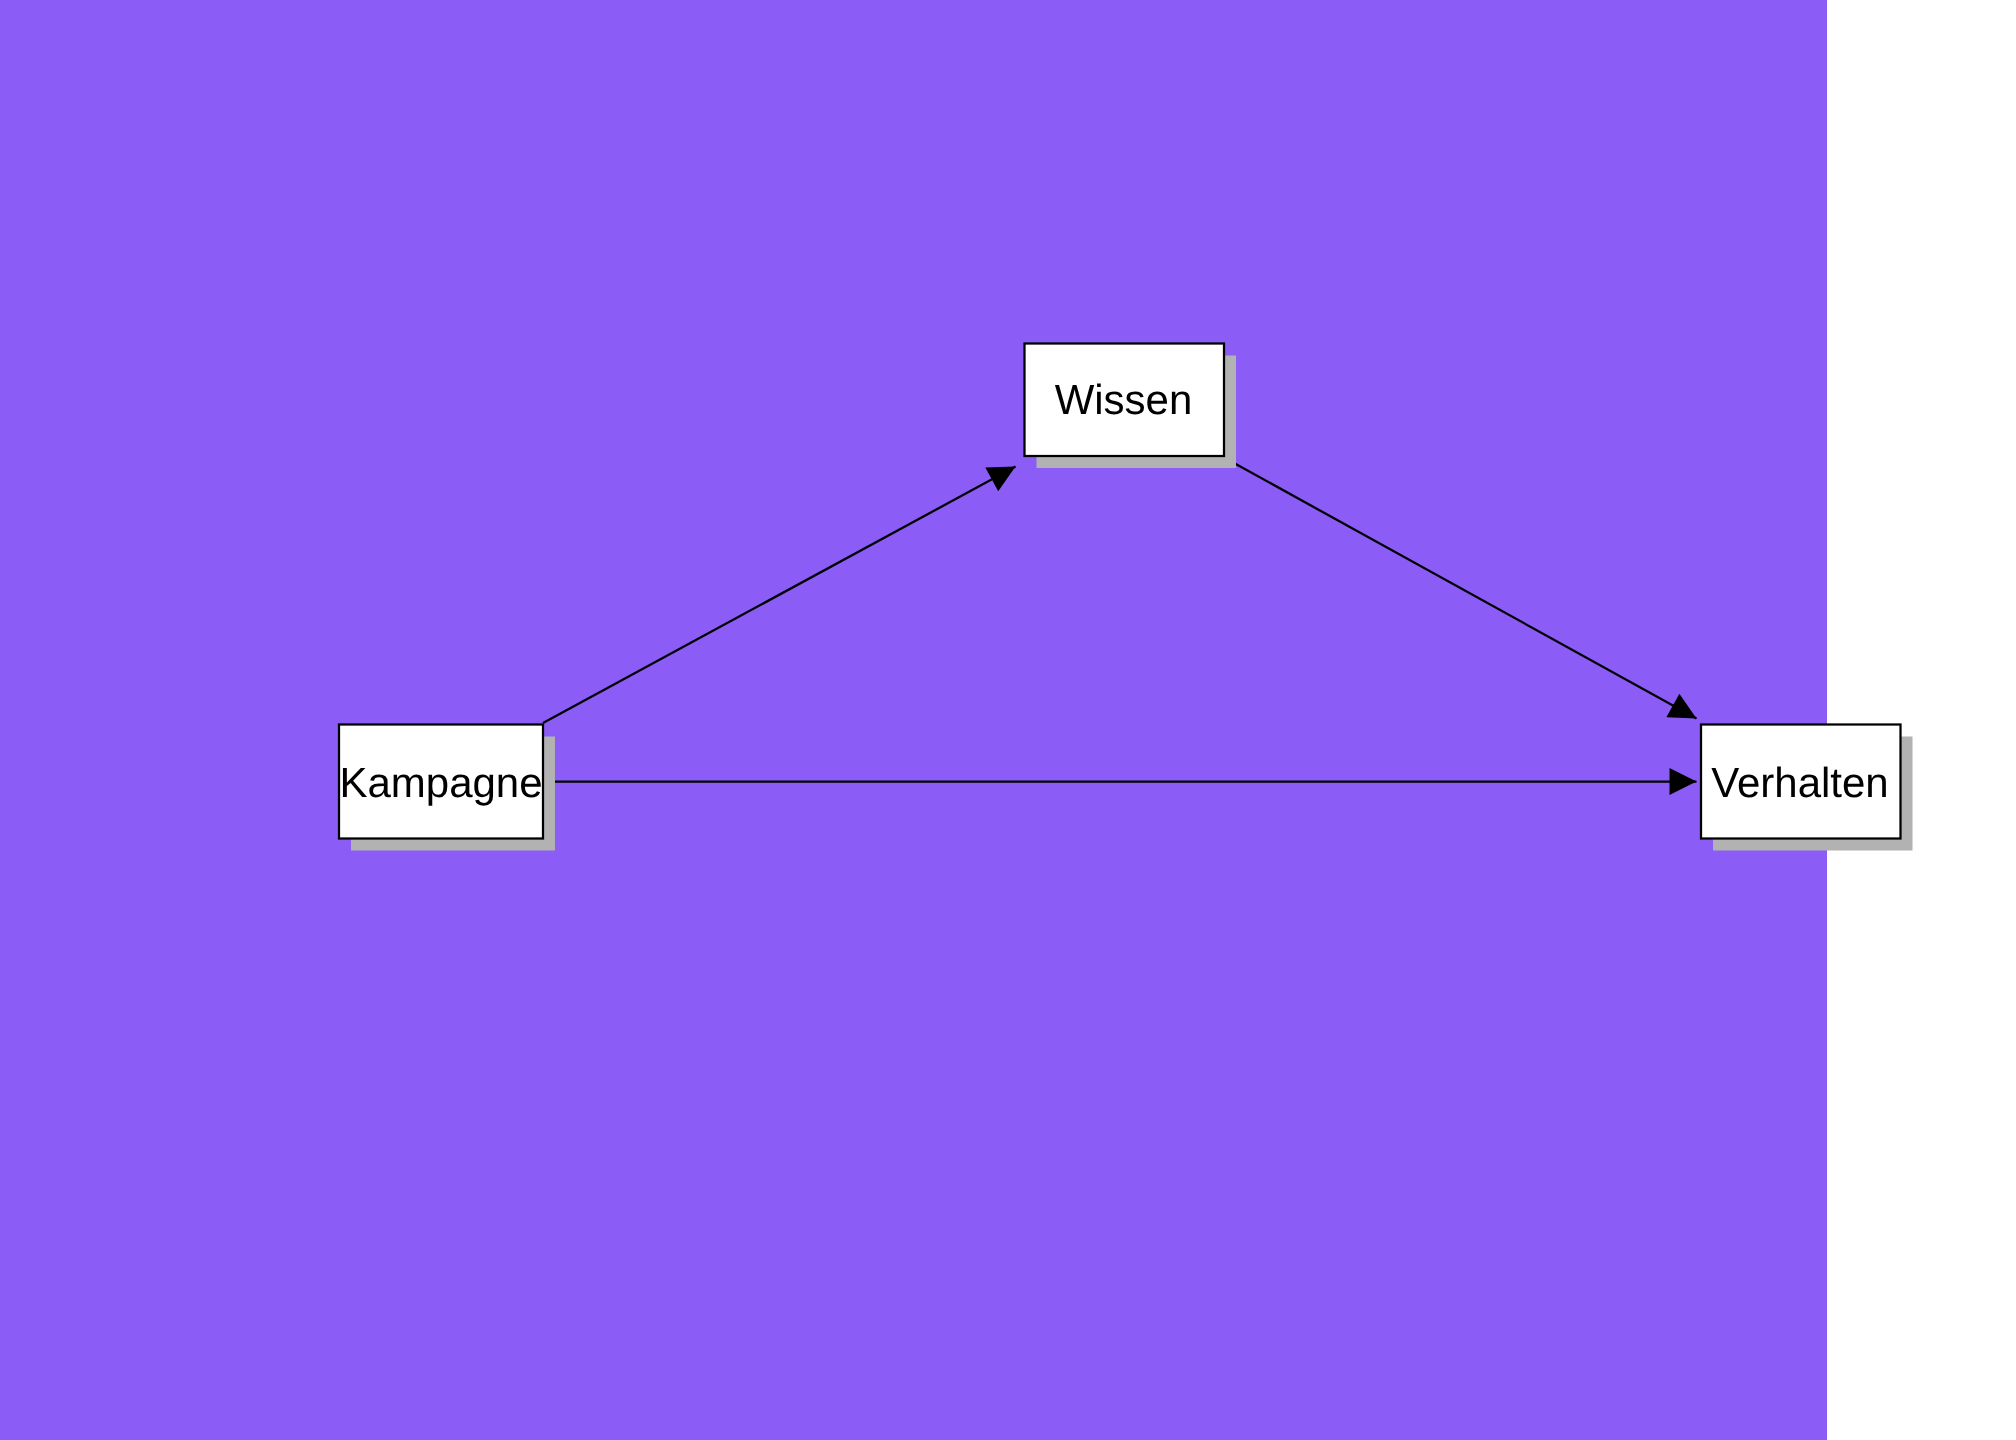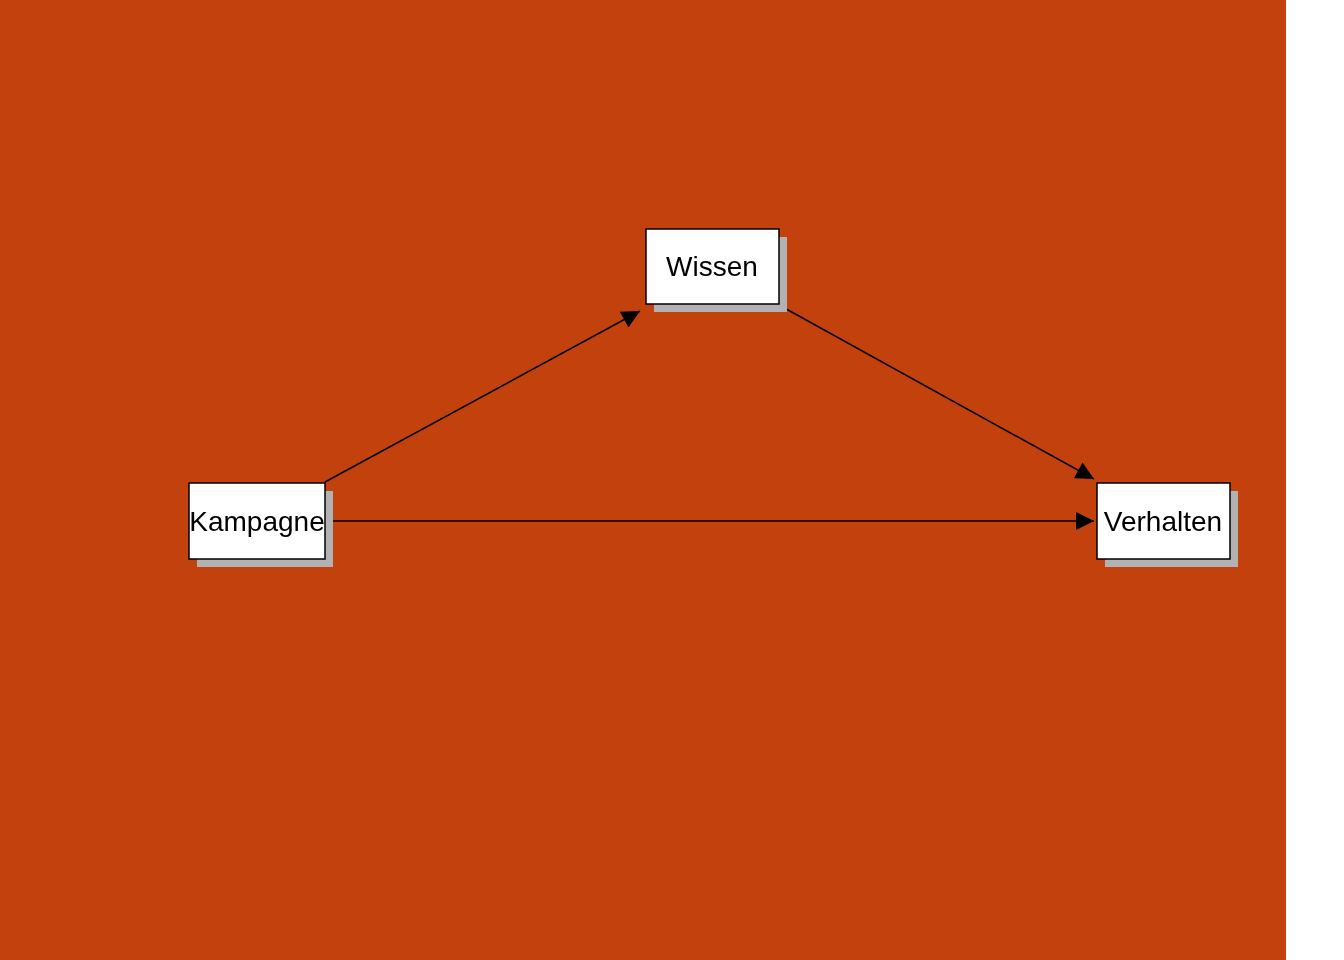--- a/index.html
+++ b/index.html
@@ -6,23 +6,24 @@
     margin: 0;
     padding: 0;
     background: #ffffff;
     width: 1344px;
     height: 960px;
     overflow: hidden;
     font-family: "Liberation Sans", sans-serif;
   }
   .canvas-wrap {
     position: relative;
-    width: 1286px;
+    width: 1181px;
     height: 960px;
-    background: #c2410c;
+    background: #8b5cf6;
+    padding-left: 37px;
   }
   svg {
     display: block;
   }
   .node-rect {
     fill: #ffffff;
     stroke: #000000;
     stroke-width: 1.5;
   }
   .node-shadow {

